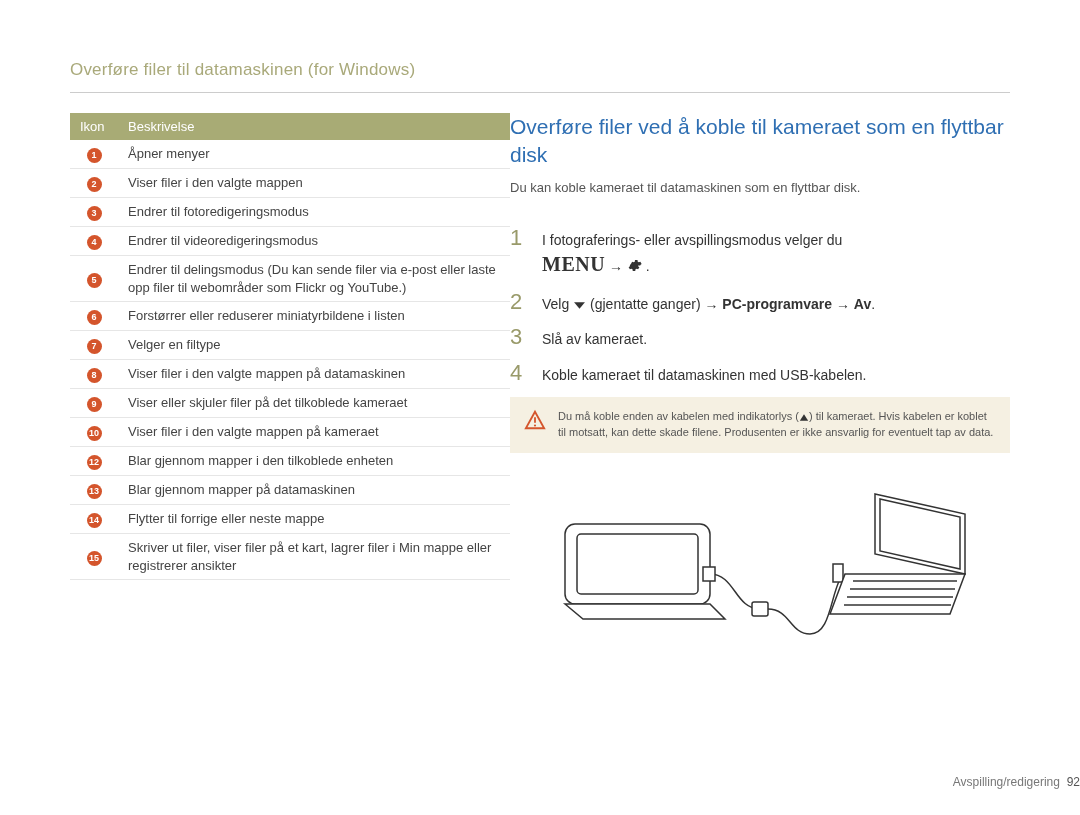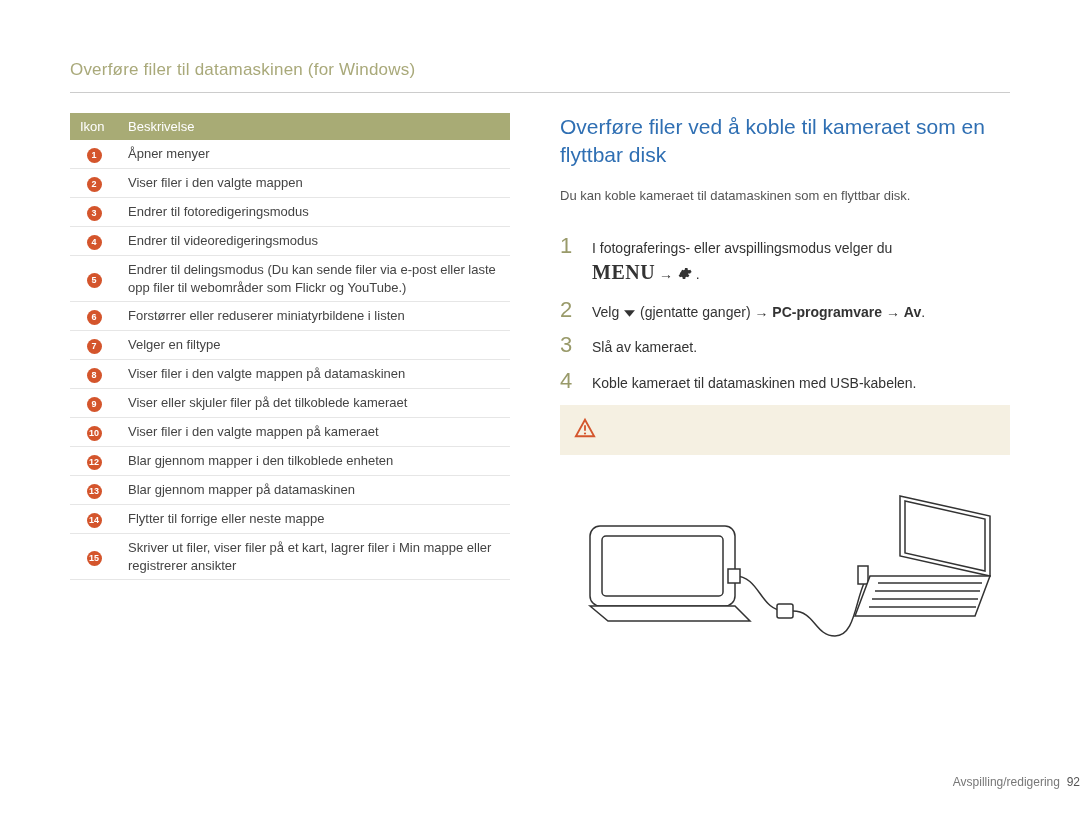--- a/index.html
+++ b/index.html
@@ -1,28 +1,28 @@
 <!DOCTYPE html>
 <html><head>
 <meta charset="utf-8">
 <style>
   * { box-sizing: border-box; margin: 0; padding: 0; }
   body { width: 1080px; height: 815px; background: #fff; font-family: Arial, Helvetica, sans-serif; color: #333; position: relative; }
   .page { padding: 60px 70px 40px 70px; }
   .breadcrumb { color: #a9a97a; font-size: 17px; font-weight: 300; border-bottom: 1px solid #ccc; padding-bottom: 12px; margin-bottom: 20px; letter-spacing: 0.2px; }
-  .cols { display: flex; gap: 50px; }
+  .cols { display: flex; }
   .left { width: 440px; }
   .right { flex: 1; }
   table { width: 100%; border-collapse: collapse; font-size: 13px; }
   thead th { background: #a8ab75; color: #fff; font-weight: 400; text-align: left; padding: 6px 10px; font-size: 13px; }
   thead th:first-child { width: 48px; }
   tbody td { padding: 5px 10px 5px 10px; border-bottom: 1px solid #e6e6e6; vertical-align: middle; line-height: 1.35; color: #444; }
   tbody td:first-child { text-align: center; padding-left: 6px; padding-right: 6px; }
   .numcircle { display: inline-flex; width: 15px; height: 15px; background: #d4552c; color: #fff; border-radius: 50%; font-size: 9px; font-weight: 700; align-items: center; justify-content: center; line-height: 1; }
-  .section-title { color: #2f6fb3; font-size: 21px; font-weight: 400; line-height: 1.35; margin-bottom: 18px; }
+  .section-title { color: #2f6fb3; font-size: 21px; font-weight: 400; line-height: 1.35; margin-bottom: 10px; }
   .intro { font-size: 13px; color: #555; margin-bottom: 32px; }
   .steps { list-style: none; }
   .steps li { display: flex; gap: 14px; margin-bottom: 12px; font-size: 14px; color: #333; line-height: 1.45; }
   .stepnum { color: #999a6a; font-size: 22px; font-weight: 300; width: 18px; flex-shrink: 0; line-height: 1; }
   .steptext { padding-top: 3px; }
   .steptext .bold { font-weight: 700; }
   .menu-word { font-family: serif; font-weight: 700; letter-spacing: 0.5px; font-size: 20px; margin-top: 21px; }
   .gear-icon svg, .down-icon svg, .up-icon svg { vertical-align: -2px; }
   .warning-box { background: #f5f0e2; padding: 12px 14px 12px 14px; margin-top: 12px; display: flex; gap: 12px; }
   .warn-icon { flex-shrink: 0; }
@@ -152,20 +152,25 @@
       </ol>
 
       <div class="warning-box">
         <div class="warn-icon">
           <svg width="22" height="22" viewBox="0 0 24 24">
               <path fill="none" stroke="#d4552c" stroke-width="2" d="M12 3 L22 21 H2 Z"></path>
               <line x1="12" y1="9" x2="12" y2="15" stroke="#d4552c" stroke-width="2"></line>
               <circle cx="12" cy="18" r="1.2" fill="#d4552c"></circle>
             </svg>
         </div>
+        <div class="warn-text">
+          <span>Du må koble enden av kabelen med indikatorlys (</span><span class="up-icon"><svg width="10" height="9" viewBox="0 0 12 10">
+                <path fill="#333" d="M6 1 L11 9 H1 Z"></path>
+              </svg></span><span>) til kameraet. Hvis kabelen er koblet til motsatt, kan dette skade filene. Produsenten er ikke ansvarlig for eventuelt tap av data.</span>
+        </div>
       </div>
 
       <div class="illustration">
         <svg width="430" height="160" viewBox="0 0 430 160">
 
           <g stroke="#333" stroke-width="1.5" fill="#fff">
             <rect x="20" y="45" rx="10" ry="10" width="145" height="80"></rect>
             <rect x="32" y="55" rx="4" ry="4" width="121" height="60" fill="#fff"></rect>
 
             <path d="M20 125 L38 140 L180 140 L165 125 Z" fill="#fff"></path>

